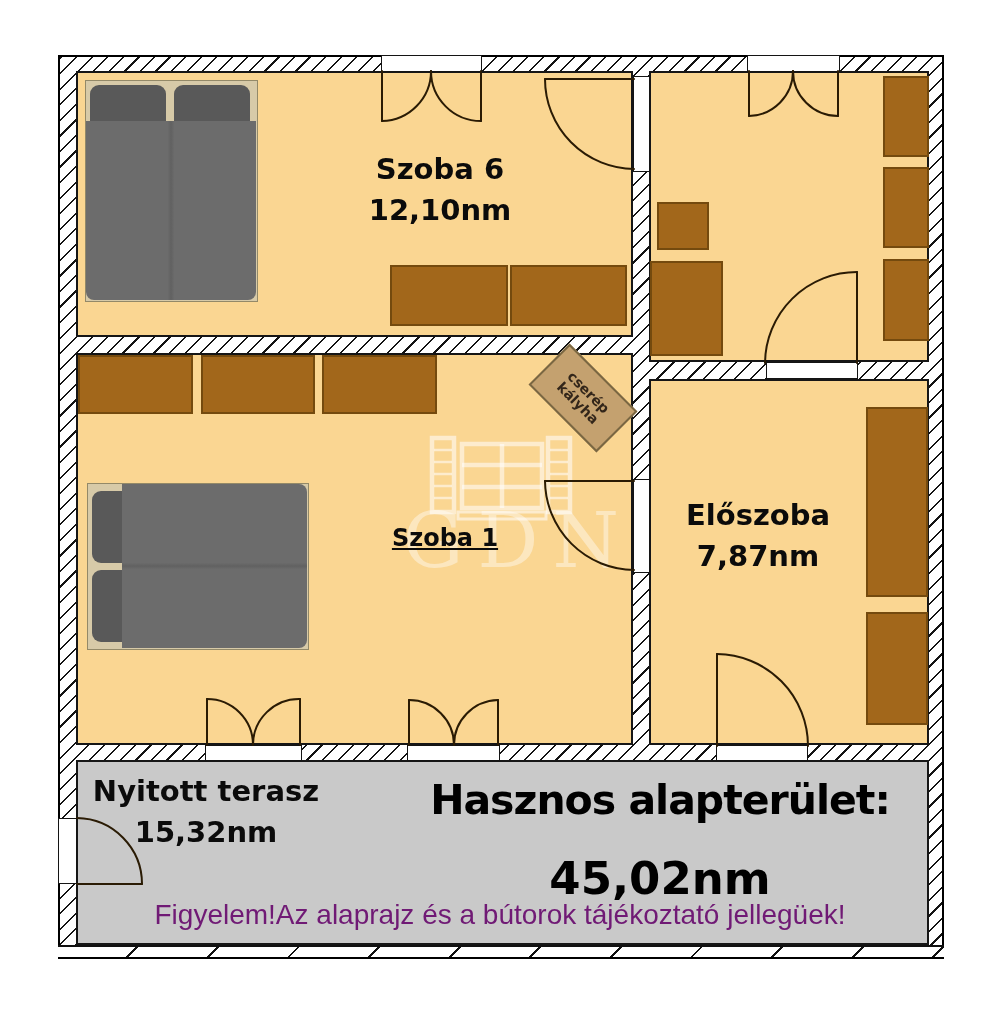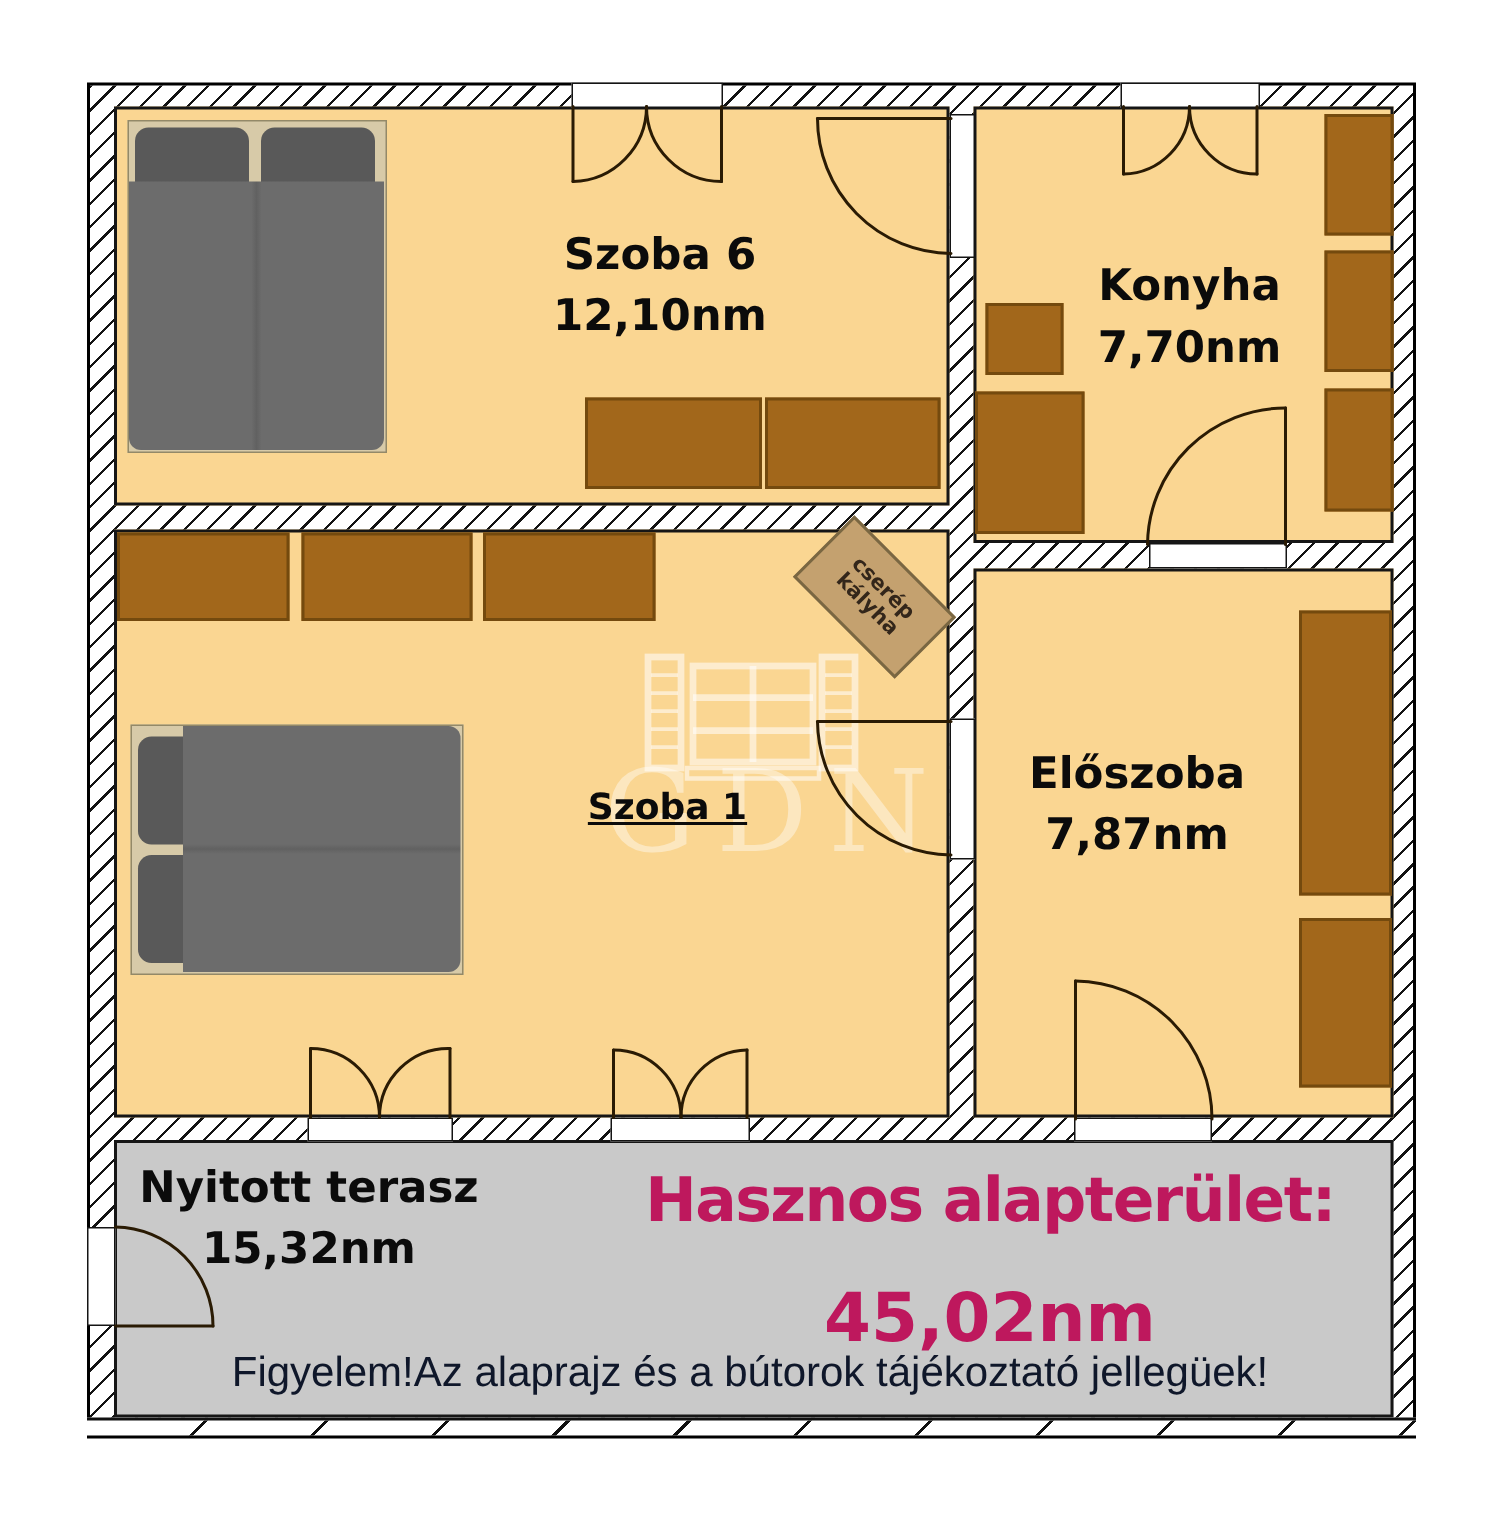--- a/index.html
+++ b/index.html
@@ -39,24 +39,24 @@
   #stove{left:535px;top:369px;width:96px;height:58px;background:#C4A16F;border:2px solid #7A6742;
          transform:rotate(45deg);display:flex;flex-direction:column;align-items:center;justify-content:center;
          font-weight:bold;font-size:14px;line-height:1.1;color:#33261A;}
   
   .rlabel{color:#0b0b0b;font-weight:bold;text-align:center;line-height:1.4;}
   #lab-szoba2{left:320px;top:149px;width:240px;font-size:29px;}
   #lab-konyha{left:683px;top:170px;width:220px;font-size:29px;}
   #lab-szoba1{left:325px;top:522px;width:240px;font-size:24px;text-decoration:underline;}
   #lab-eloszoba{left:638px;top:495px;width:240px;font-size:29px;}
   #lab-terasz{left:72px;top:771px;width:268px;font-size:29px;}
-  #lab-summary{left:390px;top:778px;width:540px;text-align:center;color:#be185d;font-weight:bold;}
+  #lab-summary{left:390px;top:778px;width:540px;text-align:center;color:#000000;font-weight:bold;}
   #summary-title{font-size:41px;letter-spacing:-1px;line-height:1.1;}
   #summary-value{font-size:45px;line-height:1.25;margin-top:28px;}
-  #lab-disclaimer{left:70px;top:899px;width:860px;text-align:center;color:#0f172a;
+  #lab-disclaimer{left:70px;top:899px;width:860px;text-align:center;color:#701a75;
       font-family:"Liberation Sans",sans-serif;font-size:28px;font-weight:normal;}
   
   #wm-text{left:383px;top:496px;width:250px;text-align:right;
       font-family:"DejaVu Serif","Liberation Serif",serif;font-size:76px;
       color:rgba(255,255,255,0.42);letter-spacing:14px;}
   #overlay{left:0;top:0;width:999px;height:1024px;pointer-events:none;}
 </style>
 </head>
 <body>
 
@@ -136,24 +136,20 @@
         <line x1="125" y1="54" x2="143" y2="54"></line>
       <line x1="125" y1="66" x2="143" y2="66"></line>
     </g>
   </svg>
   <div id="wm-text" class="abs">GDN</div>
 
   <div id="lab-szoba2" class="abs rlabel">
     <div>Szoba 6</div>
     <div>12,10nm</div>
   </div>
-  <div id="lab-konyha" class="abs rlabel">
-    <div>Konyha</div>
-    <div>7,70nm</div>
-  </div>
   <div id="lab-szoba1" class="abs rlabel">
     <div>Szoba 1</div>
   </div>
   <div id="lab-eloszoba" class="abs rlabel">
     <div>Előszoba</div>
     <div>7,87nm</div>
   </div>
   <div id="lab-terasz" class="abs rlabel">
     <div>Nyitott terasz</div>
     <div>15,32nm</div>

